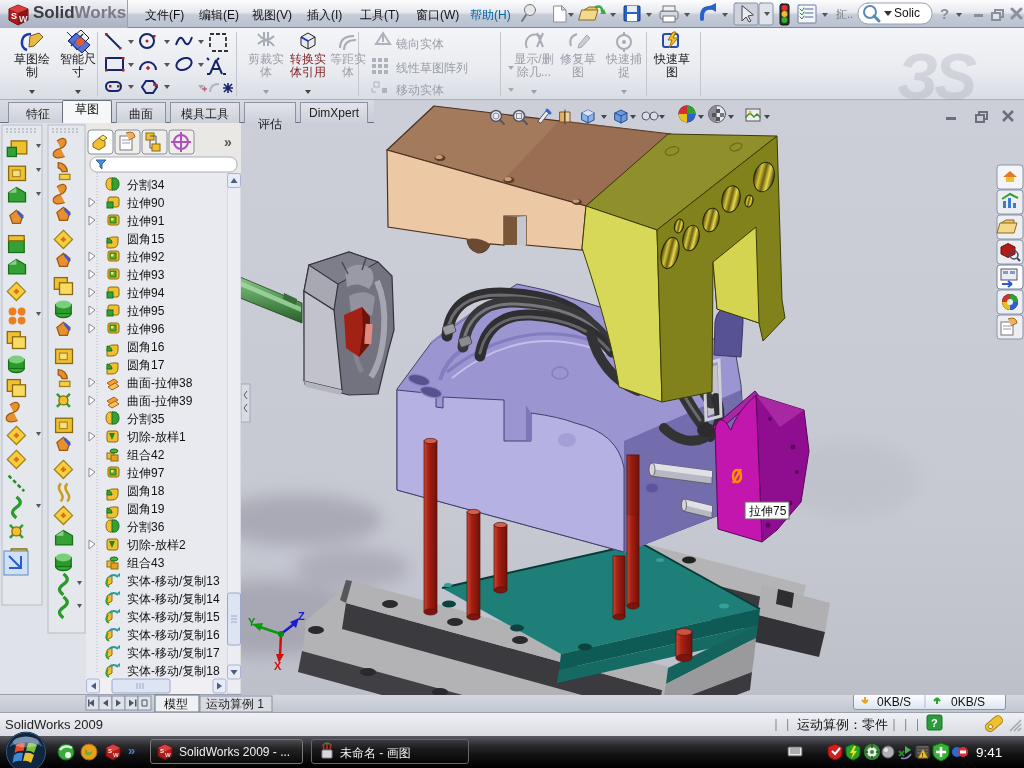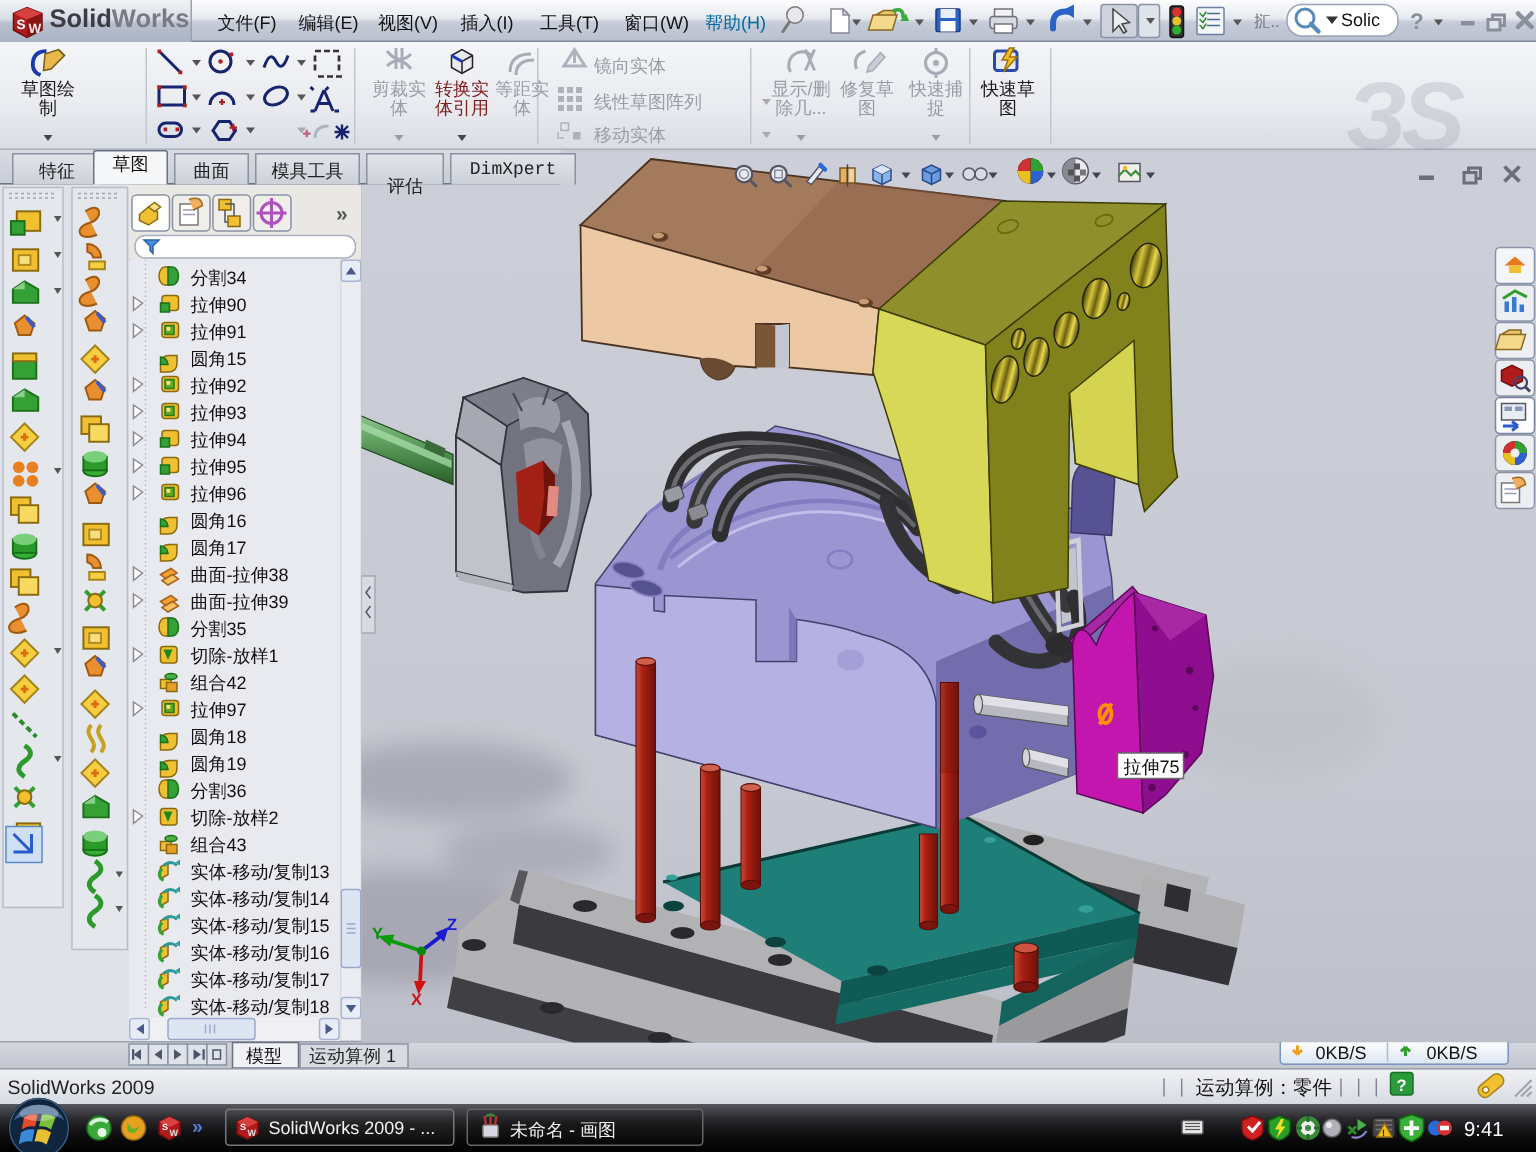--- a/index.html
+++ b/index.html
@@ -104,20 +104,31 @@
 <div class="abs" style="left:646px;top:32px;width:1px;height:64px;background:#c2c6ce;"></div>
 <div class="abs" style="left:700px;top:32px;width:1px;height:64px;background:#c2c6ce;"></div>
 <div class="tx" style="left:878px;top:40px;font-size:64px;font-style:italic;font-weight:bold;color:rgba(150,156,170,0.28);letter-spacing:-4px;margin-left:19px;">ЗS</div>
 <div class="abs" style="left:6px;top:30px;width:52px;height:68px;">
       <div class="abs" style="left:0;top:0;width:52px;height:24px;text-align:center;"><svg width="30" height="24" viewBox="0 0 30 24">
           <path d="M10,20 q-6,-2 -5,-9 q1,-7 9,-7" fill="none" stroke="#1a3aaa" stroke-width="2.5"></path>
           <path d="M13,6 l9,-3 4,4 -9,9 -5,1 z" fill="#e8b84a" stroke="#7a5a1a"></path>
           <path d="M22,3 l4,4" stroke="#7a5a1a"></path>
         </svg></div>
       <div class="abs" style="left:0;top:23px;width:52px;text-align:center;font-size:12px;color:#1a1a1a;line-height:13px;">草图绘<br>制</div>
+      <div class="abs" style="left:23px;top:60px;width:0;height:0;border:3px solid transparent;border-top:4px solid #444;"></div>
+    </div>
+<div class="abs" style="left:52px;top:30px;width:52px;height:68px;">
+      <div class="abs" style="left:0;top:0;width:52px;height:24px;text-align:center;"><svg width="30" height="24" viewBox="0 0 30 24">
+          <path d="M8,16 L20,4" stroke="#333" stroke-width="1.5"></path>
+          <path d="M6,10 l8,10 12,-12 -8,-8 z" fill="none" stroke="#222"></path>
+          <path d="M9,7 l-5,-5 m18,18 l5,5" stroke="#333"></path>
+          <path d="M13,3 l-8,8 14,12 8,-8 z" fill="#3a5ad0" fill-opacity="0.85" stroke="#16247a"></path>
+          <path d="M17,8 a4,4 0 1,0 0.1,0" fill="#e85a2a"></path>
+        </svg></div>
+      <div class="abs" style="left:0;top:23px;width:52px;text-align:center;font-size:12px;color:#1a1a1a;line-height:13px;">智能尺<br>寸</div>
       <div class="abs" style="left:23px;top:60px;width:0;height:0;border:3px solid transparent;border-top:4px solid #444;"></div>
     </div>
 <svg class="abs" style="left:98px;top:30px" width="140" height="68" viewBox="0 0 140 68">
 <g fill="none" stroke="#16246e" stroke-width="2">
  <line x1="8" y1="4" x2="22" y2="18"></line>
  <circle cx="49" cy="11" r="7"></circle>
  <path d="M78,15 q4,-12 8,-4 q4,8 8,-4"></path>
  <rect x="8" y="28" width="17" height="12"></rect>
  <path d="M42,40 a8,8 0 0,1 16,0"></path>
  <ellipse cx="86" cy="34" rx="8" ry="5.5" transform="rotate(-25 86 34)"></ellipse>
@@ -232,21 +243,21 @@
       <div class="abs" style="left:0;top:23px;width:52px;text-align:center;font-size:12px;color:#1a1a1a;line-height:13px;">快速草<br>图</div>
     </div>
 
 <div class="abs" style="left:0;top:100px;width:374px;height:23px;z-index:2;
  background:linear-gradient(#d8dbe2,#c9cdd6);border-bottom:1px solid #6a7282;"></div>
 <div class="abs" style="left:8px;top:102px;width:60px;height:21px;z-index:2;background:linear-gradient(#e2e4ea,#ccd0d8);border:1px solid #8a92a2;border-bottom:none;text-align:center;font-size:12px;color:#222;padding-top:3px;">特征</div>
 <div class="abs" style="left:62px;top:100px;width:50px;height:23px;z-index:2;background:#f6f7f9;border:1px solid #6a7282;border-bottom:none;border-radius:2px 2px 0 0;text-align:center;font-size:12px;color:#111;padding-top:0;">草图</div>
 <div class="abs" style="left:116px;top:102px;width:50px;height:21px;z-index:2;background:linear-gradient(#e2e4ea,#ccd0d8);border:1px solid #8a92a2;border-bottom:none;text-align:center;font-size:12px;color:#222;padding-top:3px;">曲面</div>
 <div class="abs" style="left:170px;top:102px;width:70px;height:21px;z-index:2;background:linear-gradient(#e2e4ea,#ccd0d8);border:1px solid #8a92a2;border-bottom:none;text-align:center;font-size:12px;color:#222;padding-top:3px;">模具工具</div>
 <div class="abs" style="left:244px;top:102px;width:52px;height:21px;z-index:2;background:linear-gradient(#e2e4ea,#ccd0d8);border:1px solid #8a92a2;border-bottom:none;text-align:center;font-size:12px;color:#222;padding-top:13px;">评估</div>
-<div class="abs" style="left:300px;top:102px;width:84px;height:21px;z-index:2;background:linear-gradient(#e2e4ea,#ccd0d8);border:1px solid #8a92a2;border-bottom:none;text-align:center;font-size:12px;color:#222;padding-top:3px;font-family:Liberation Mono, monospace;">DimXpert</div>
+<div class="abs" style="left:300px;top:102px;width:68px;height:21px;z-index:2;background:linear-gradient(#e2e4ea,#ccd0d8);border:1px solid #8a92a2;border-bottom:none;text-align:center;font-size:12px;color:#222;padding-top:3px;">DimXpert</div>
 <div class="abs" style="left:0;top:123px;width:86px;height:572px;background:#dfe2e8;"></div>
 <svg class="abs" style="left:0;top:123px" width="86" height="572" viewBox="0 0 86 572">
 <rect x="2" y="2" width="40" height="480" fill="#e4e7ec" stroke="#b8bdc8" stroke-width="1"></rect>
 <rect x="48" y="2" width="37" height="508" fill="#e4e7ec" stroke="#b8bdc8" stroke-width="1"></rect>
 <g stroke="#9aa2b2" stroke-width="1" stroke-dasharray="2,2">
         <line x1="6" y1="6" x2="38" y2="6"></line>
         <line x1="6" y1="9" x2="38" y2="9"></line>
         <line x1="52" y1="6" x2="80" y2="6"></line>
         <line x1="52" y1="9" x2="80" y2="9"></line>
       </g>

